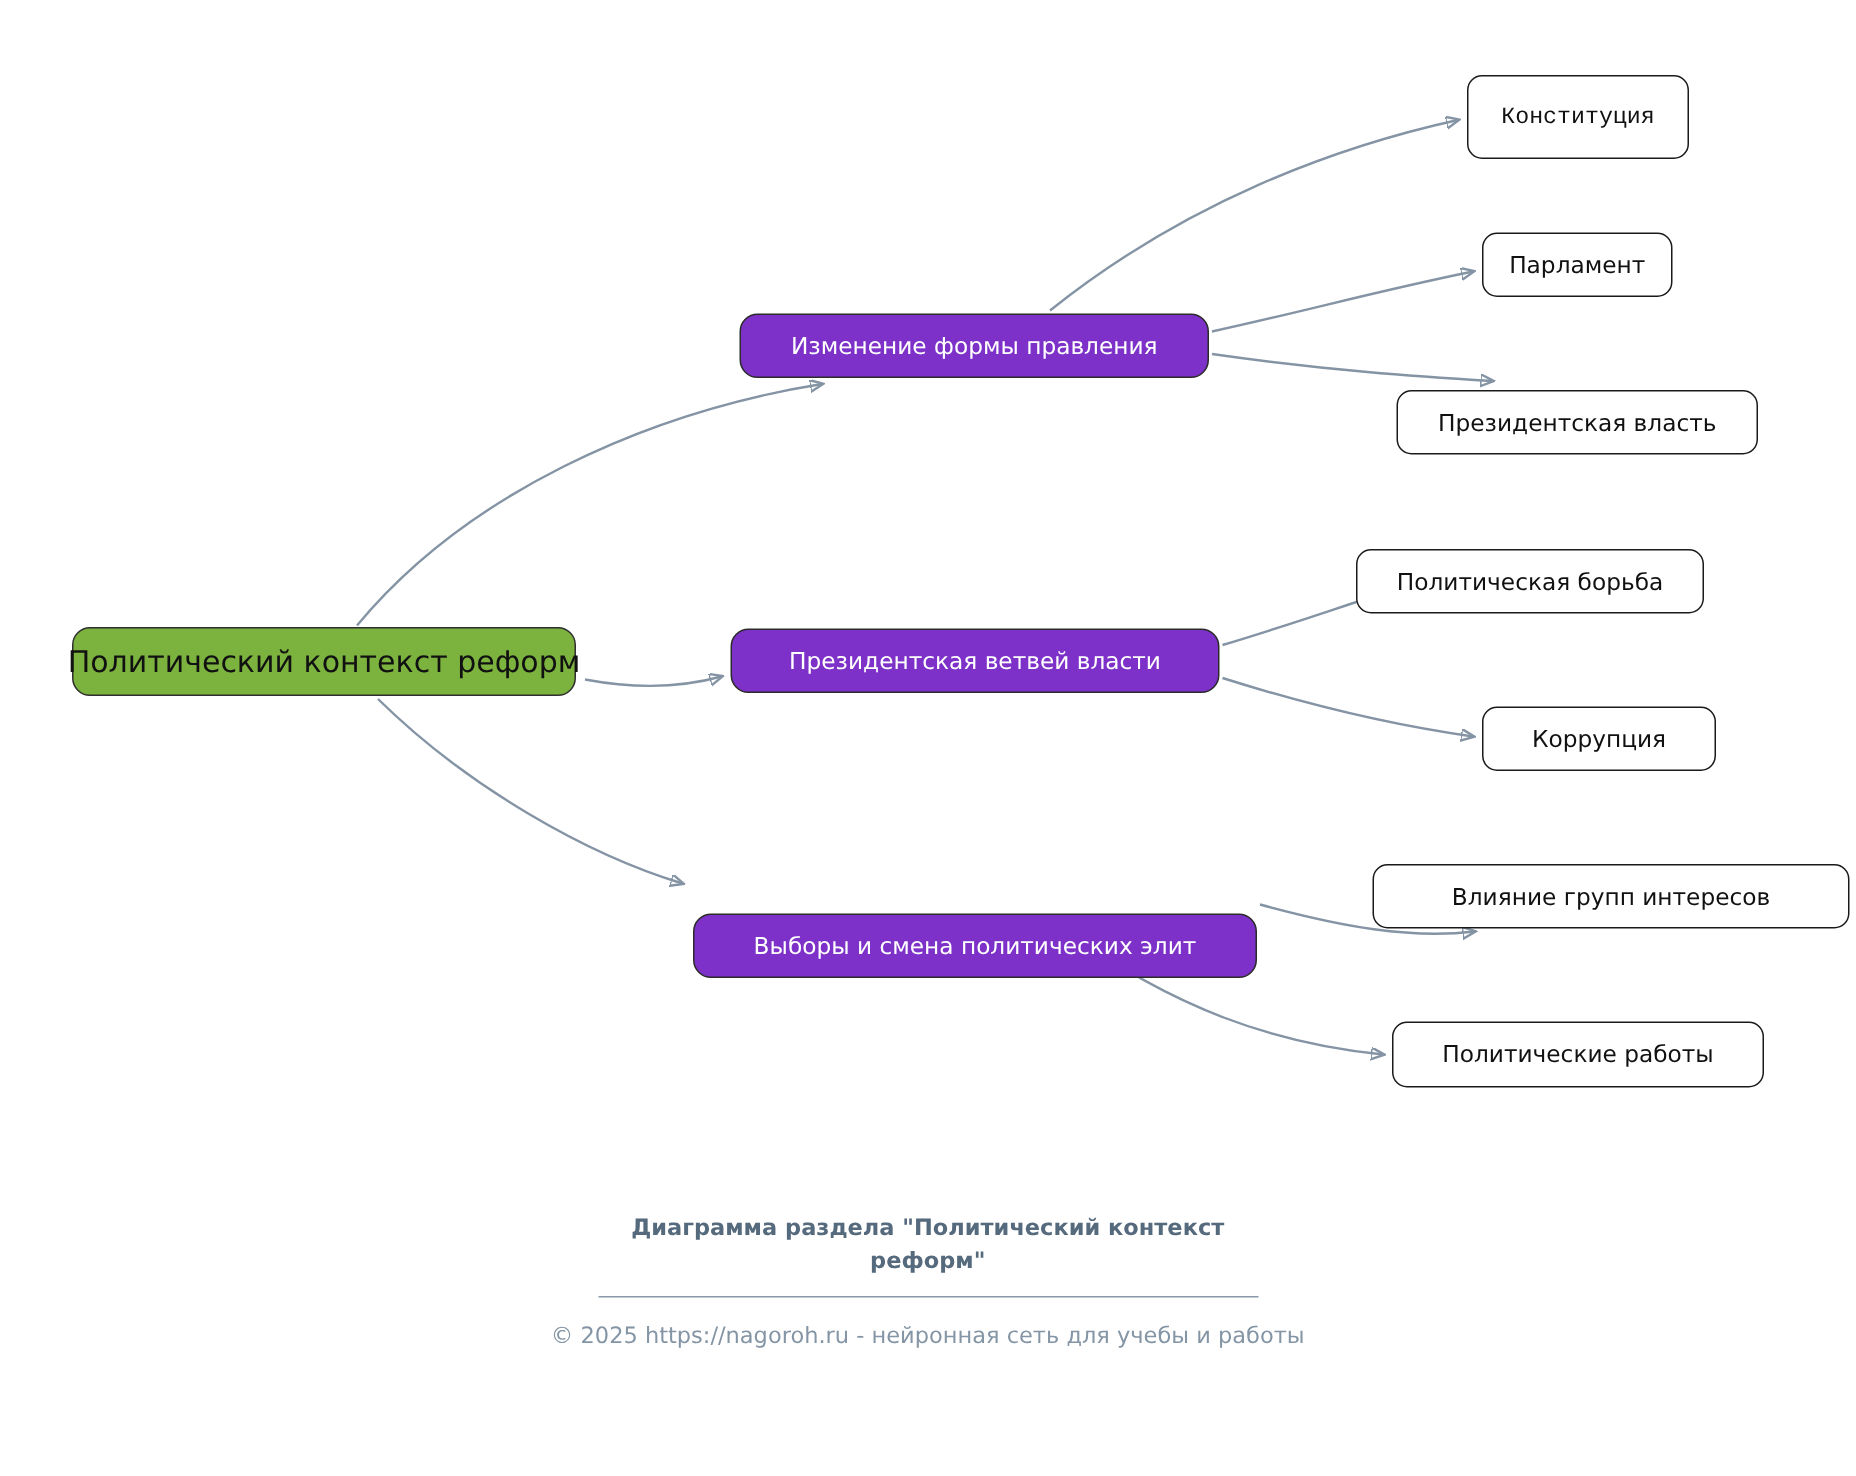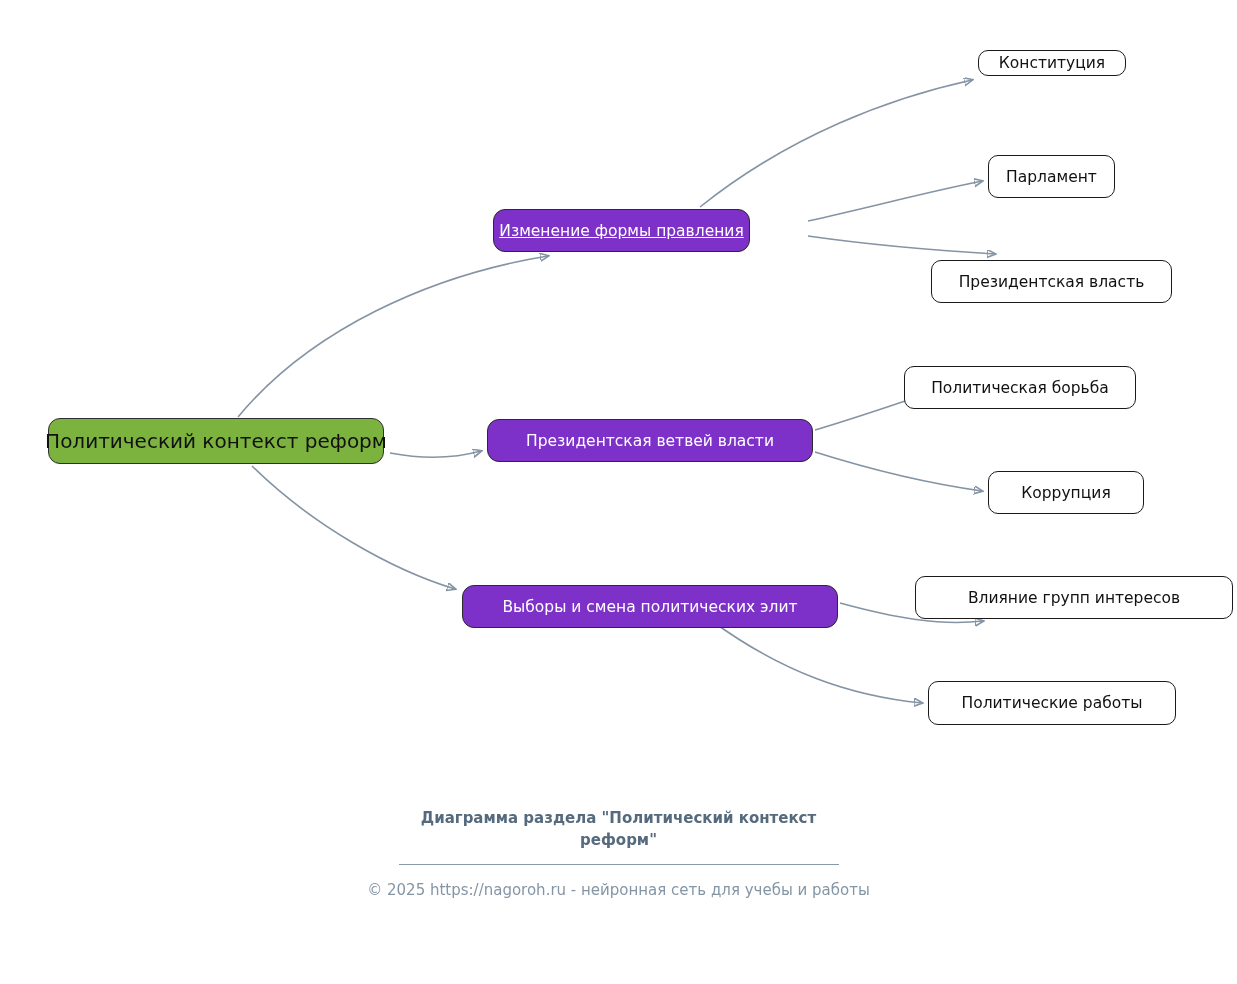--- a/index.html
+++ b/index.html
@@ -106,33 +106,33 @@
     <path d="M 815 430 C 862 416, 895 404, 930 393" marker-end="url(#arrow)"></path>
     <path d="M 815 452 C 872 470, 925 483, 982 491" marker-end="url(#arrow)"></path>
     <path d="M 840 603 C 895 618, 940 626, 983 621" marker-end="url(#arrow)"></path>
     <path d="M 712 621 C 782 672, 850 696, 922 703" marker-end="url(#arrow)"></path>
   </svg>
 
   <div class="node root" style="left:48px; top:418px; width:336px; height:46px;">
     <span>Политический контекст реформ</span>
   </div>
 
-  <div class="node branch" style="left:493px; top:209px; width:257px; height:43px;text-decoration:underline;">
+  <div class="node branch" style="left:493px; top:209px; width:313px; height:43px;">
     <span>Изменение формы правления</span>
   </div>
 
   <div class="node branch" style="left:487px; top:419px; width:326px; height:43px;">
     <span>Президентская ветвей власти</span>
   </div>
 
-  <div class="node branch" style="left:462px; top:585px; width:376px; height:43px;">
+  <div class="node branch" style="left:462px; top:609px; width:376px; height:43px;">
     <span>Выборы и смена политических элит</span>
   </div>
 
-  <div class="node leaf" style="left:978px; top:50px; width:148px; height:26px;">
+  <div class="node leaf" style="left:978px; top:50px; width:148px; height:56px;font-family:Liberation Mono, monospace;">
     <span>Конституция</span>
   </div>
 
   <div class="node leaf" style="left:988px; top:155px; width:127px; height:43px;">
     <span>Парламент</span>
   </div>
 
   <div class="node leaf" style="left:931px; top:260px; width:241px; height:43px;">
     <span>Президентская власть</span>
   </div>

